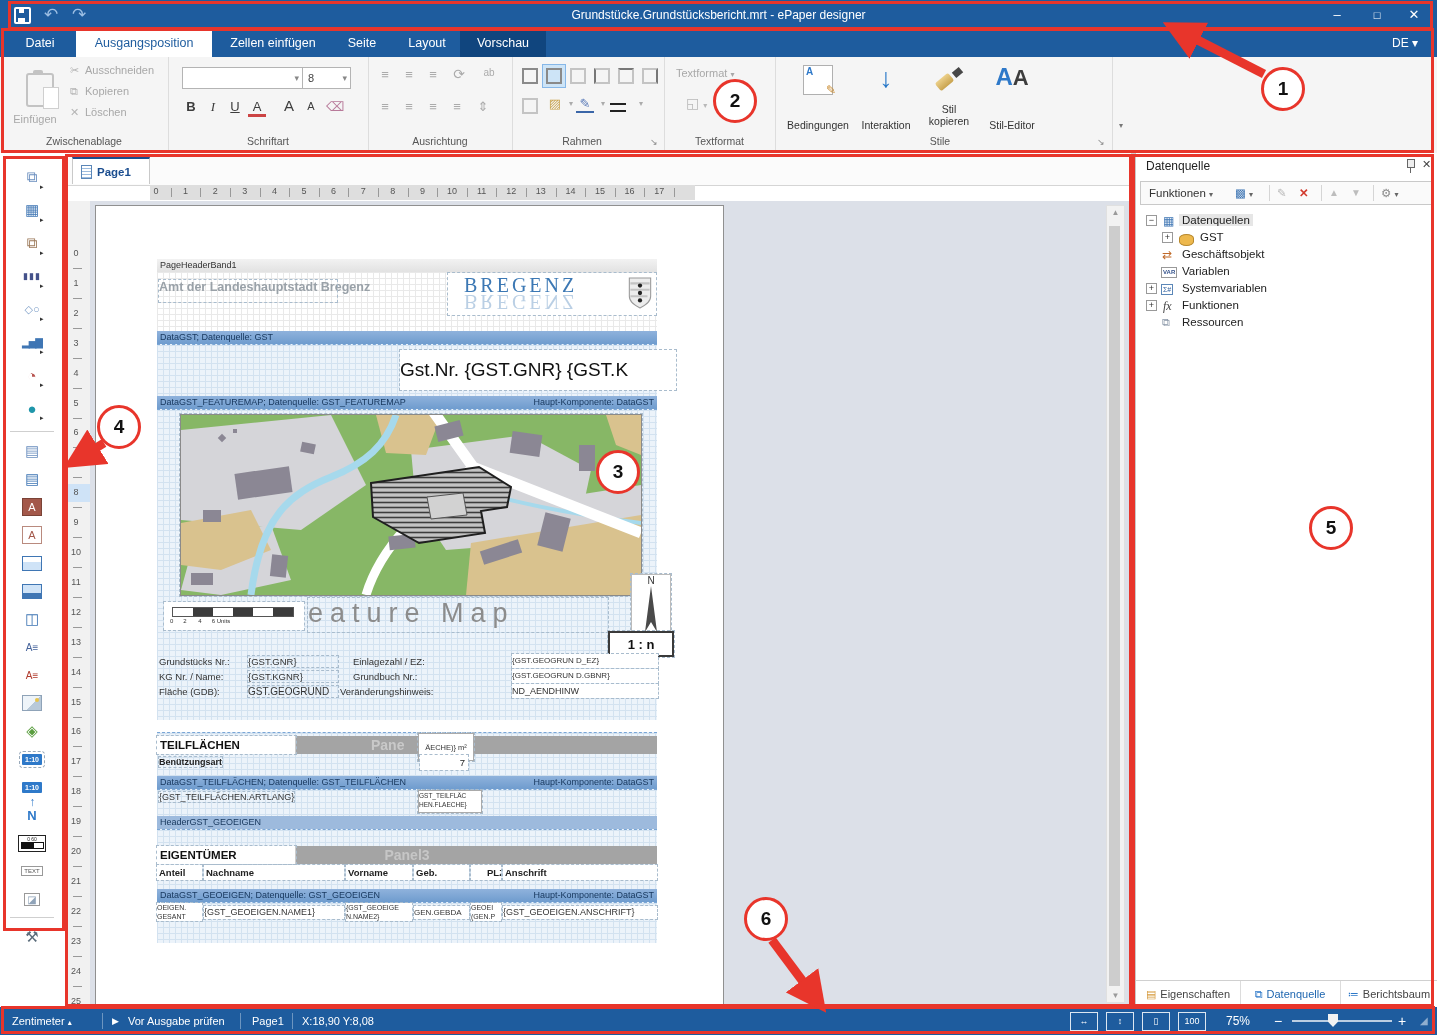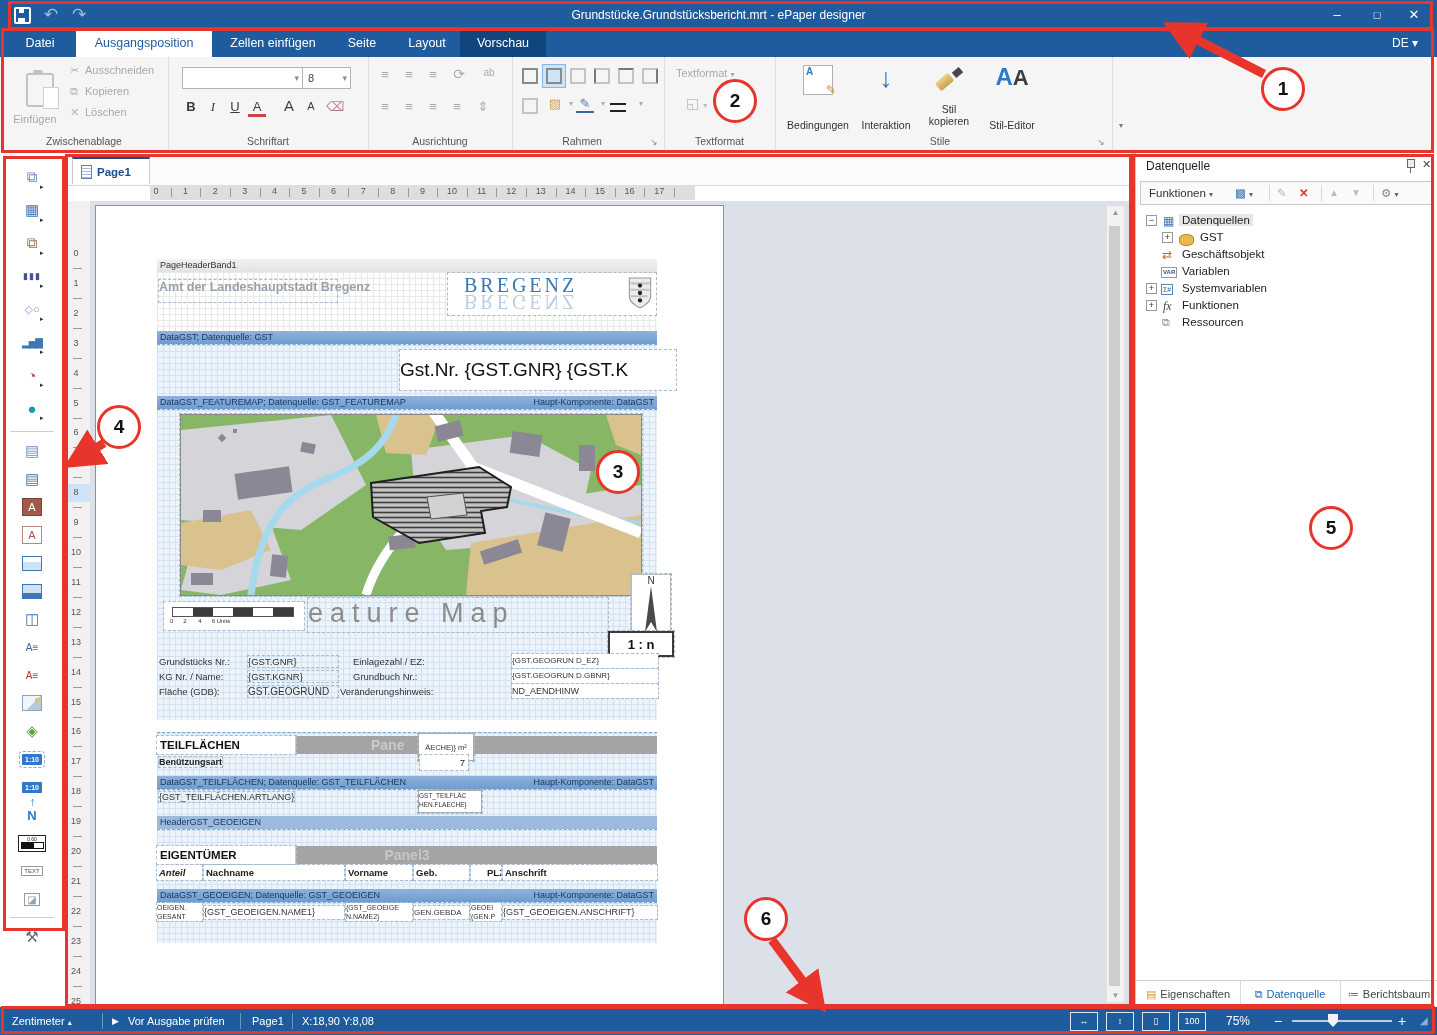--- a/index.html
+++ b/index.html
@@ -558,21 +558,21 @@
         <div class="band" style="top:570px;"><span>DataGST_TEILFLÄCHEN; Datenquelle: GST_TEILFLÄCHEN</span><span class="rt">Haupt-Komponente: DataGST</span></div>
         <div class="gridb" style="top:583px;height:27px;"></div>
         <div class="rpt-txt sel" style="left:63px;top:586px;font-size:9px;color:#333;">{GST_TEILFLÄCHEN.ARTLANG}</div>
         <div class="cellw sel" style="left:322px;top:584px;width:62px;height:21px;border:1px solid #aaa;font-size:6.5px;color:#333;white-space:normal;line-height:9px;">GST_TEILFLÄC HEN.FLAECHE}</div>
 
         <div class="band hdr" style="top:610px;"><span>HeaderGST_GEOEIGEN</span></div>
         <div class="gridb" style="top:623px;height:60px;"></div>
         <div class="graystrip" style="top:640px;"></div>
         <div class="rpt-txt" style="left:61px;top:641px;width:500px;text-align:center;font-size:14px;font-weight:bold;color:#c6c6c6;">Panel3</div>
         <div class="cellw sel" style="left:61px;top:640px;width:135px;height:18px;font-size:11.5px;font-weight:bold;color:#111;line-height:18px;padding-left:3px;border-right:1px solid #ccc;">EIGENTÜMER</div>
-        <div class="cellw sel" style="left:61px;top:659px;width:45px;height:15px;font-size:9.5px;font-weight:bold;color:#222;line-height:15px;padding-left:2px;box-sizing:border-box;font-style:italic;">Anteil</div>
+        <div class="cellw sel" style="left:61px;top:659px;width:45px;height:15px;font-size:9.5px;font-weight:bold;color:#222;line-height:15px;padding-left:2px;box-sizing:border-box;">Anteil</div>
         <div class="cellw sel" style="left:108px;top:659px;width:140px;height:15px;font-size:9.5px;font-weight:bold;color:#222;line-height:15px;padding-left:2px;box-sizing:border-box;">Nachname</div>
         <div class="cellw sel" style="left:250px;top:659px;width:66px;height:15px;font-size:9.5px;font-weight:bold;color:#222;line-height:15px;padding-left:2px;box-sizing:border-box;">Vorname</div>
         <div class="cellw sel" style="left:318px;top:659px;width:55px;height:15px;font-size:9.5px;font-weight:bold;color:#222;line-height:15px;padding-left:2px;box-sizing:border-box;">Geb. Datum</div>
         <div class="cellw sel" style="left:375px;top:659px;width:30px;height:15px;font-size:9.5px;font-weight:bold;color:#222;line-height:15px;padding-left:16px;box-sizing:border-box;">PLZ</div>
         <div class="cellw sel" style="left:407px;top:659px;width:154px;height:15px;font-size:9.5px;font-weight:bold;color:#222;line-height:15px;padding-left:2px;box-sizing:border-box;">Anschrift</div>
         <div class="band" style="top:683px;"><span>DataGST_GEOEIGEN; Datenquelle: GST_GEOEIGEN</span><span class="rt">Haupt-Komponente: DataGST</span></div>
         <div class="gridb" style="top:696px;height:40px;"></div>
         <div class="cellw sel" style="left:61px;top:697px;width:45px;height:18px;font-size:7px;color:#333;white-space:normal;line-height:9px;">OEIGEN. GESANT</div>
         <div class="cellw sel" style="left:108px;top:700px;width:140px;height:13px;font-size:9px;color:#333;line-height:13px;">{GST_GEOEIGEN.NAME1}</div>
         <div class="cellw sel" style="left:250px;top:697px;width:66px;height:18px;font-size:7px;color:#333;white-space:normal;line-height:9px;">{GST_GEOEIGE N.NAME2}</div>

